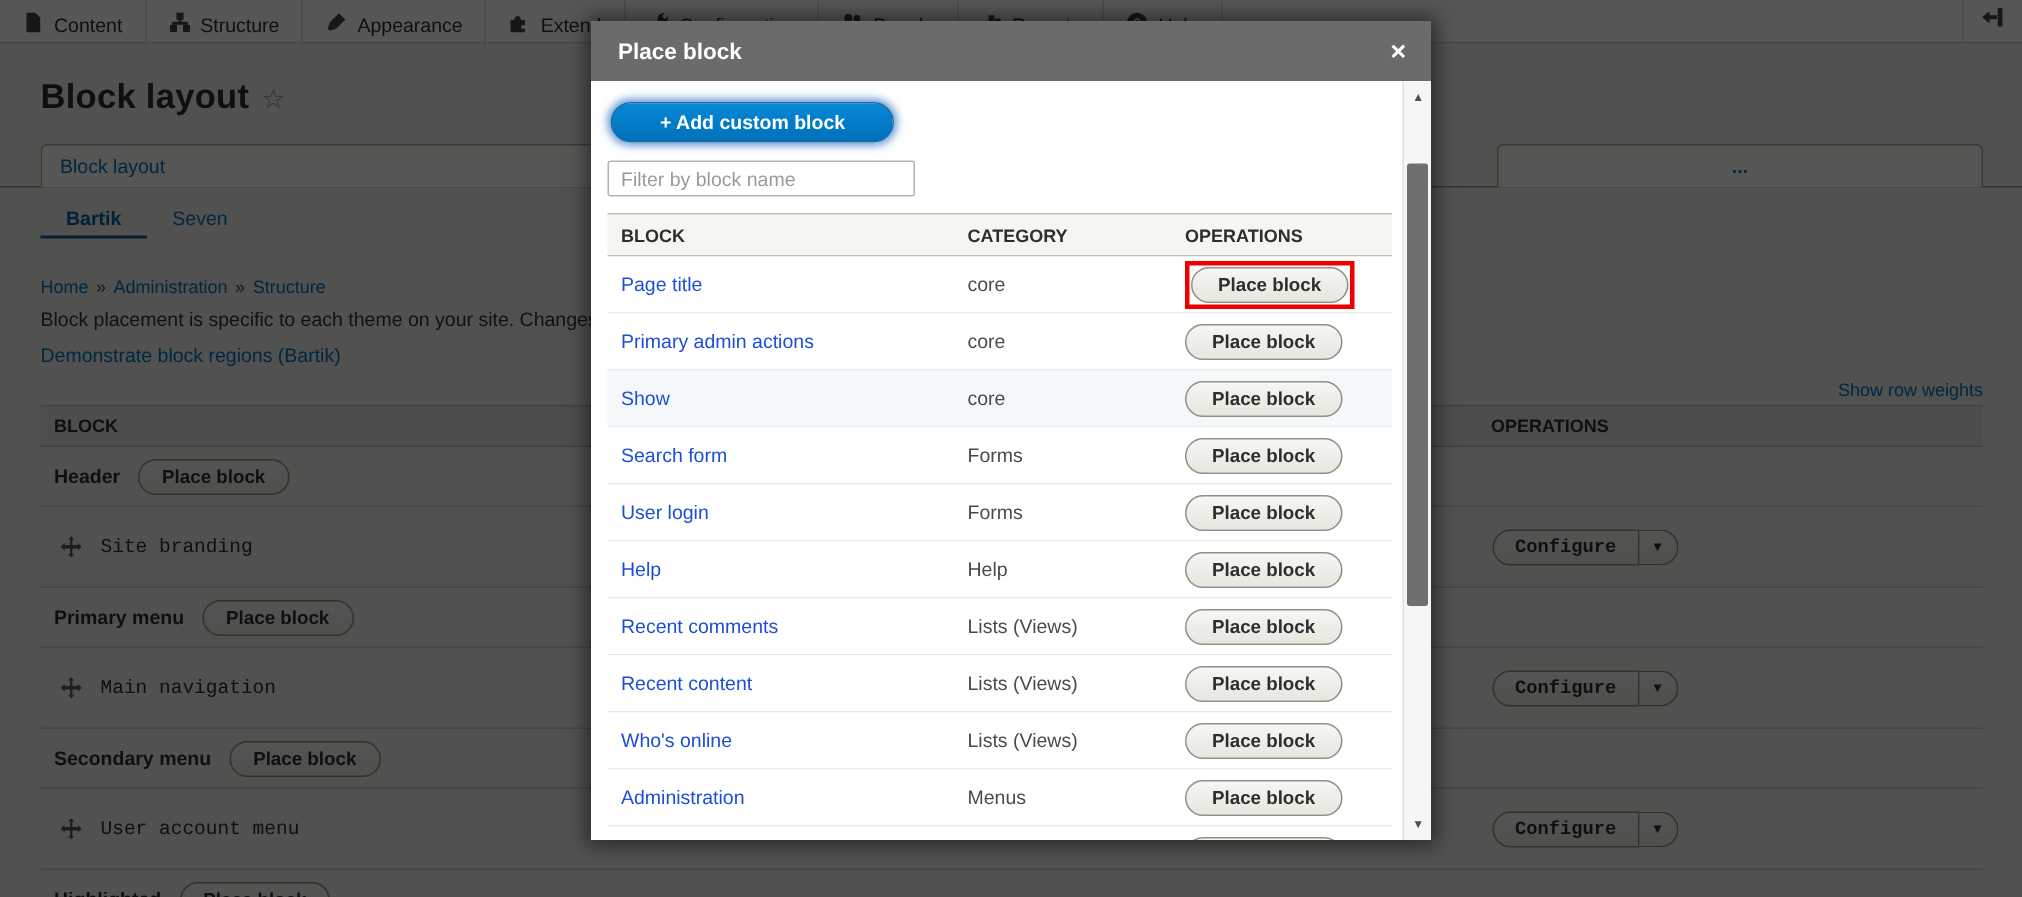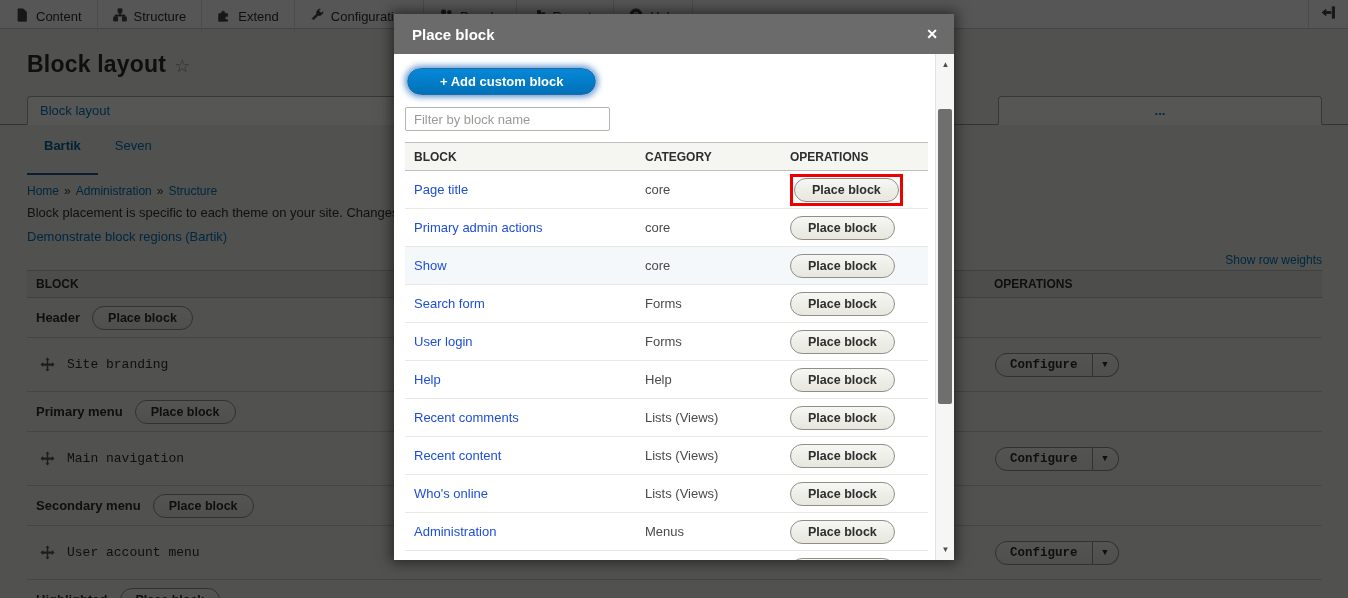--- a/index.html
+++ b/index.html
@@ -24,21 +24,21 @@
   #title-star { font-size:18px; color:#8c8c8c; font-weight:normal; margin-left:8px; }
   #tabbar { position:absolute; top:67px; left:0; right:0; height:29px;
     border-bottom:1px solid #96968f; }
   .ptab { position:absolute; bottom:-1px; height:29px; background:#fbfbf7;
     border:1px solid #a3a39c; border-bottom:1px solid #fbfbf7; border-radius:4px 4px 0 0;
     font-size:13px; color:#0074bd; display:flex; align-items:center; padding:0 12px;
     cursor:pointer; }
   #ptab-0 { left:27px; width:926px; }
   #ptab-1 { left:998px; width:324px; justify-content:center; font-weight:bold; }
   #theme-tabs { position:absolute; top:103px; left:27px; display:flex; }
-  .ttab { padding:6px 17px 20px 17px; font-size:13px; color:#0074bd; cursor:pointer; }
+  .ttab { padding:6px 17px 4px 17px; font-size:13px; color:#0074bd; cursor:pointer; }
   .ttab.active { color:#00659f; border-bottom:2px solid #1a5d8f; font-weight:bold; }
   #breadcrumb { position:absolute; top:155px; left:27px; font-size:12px; color:#3b3b3b; }
   #breadcrumb a { color:#0074bd; text-decoration:none; cursor:pointer; }
   .crumb-sep { margin:0 5px; }
   #page-desc { position:absolute; top:176px; left:27px; font-size:13px; color:#333; }
   #demo-link { position:absolute; top:200px; left:27px; font-size:13px; color:#0074bd;
     cursor:pointer; }
   #show-row-weights { position:absolute; top:224px; right:26px; font-size:12px;
     color:#0074bd; cursor:pointer; }
 
@@ -132,20 +132,26 @@
               <rect x="5.8" y="1" width="4.4" height="4.4"></rect>
               <rect x="0.8" y="10.4" width="4.4" height="4.4"></rect>
               <rect x="10.8" y="10.4" width="4.4" height="4.4"></rect>
               <path d="M7.4 5.4h1.2V8h-1.2z"></path>
               <path d="M2.4 10.4V8h11.2v2.4h-1.2V9.2H3.6v1.2z"></path>
             </svg></span>
           <span>Structure</span>
         </div>
         <div class="tb-item">
           <span><svg viewBox="0 0 16 16" class="">
+              <path d="M10.2 1.6l4.2 4.2-6.4 6.4-4.6 1.6-1.2-1.2 1.6-4.6z"></path>
+            </svg></span>
+          <span>Appearance</span>
+        </div>
+        <div class="tb-item">
+          <span><svg viewBox="0 0 16 16" class="">
               <path d="M2 6.5h3.2a2 2 0 1 1 3.6 0H12v3.2a2 2 0 1 0 0 3.6V15H2z"></path>
             </svg></span>
           <span>Extend</span>
         </div>
         <div class="tb-item">
           <span><svg viewBox="0 0 16 16" class="">
               <path d="M14.8 4.2a4.2 4.2 0 0 1-5.5 4L4 13.5 2.5 12l5.3-5.3a4.2 4.2 0 0 1 4-5.5L9.9 3.1l3 3z"></path>
             </svg></span>
           <span>Configuration</span>
         </div>

